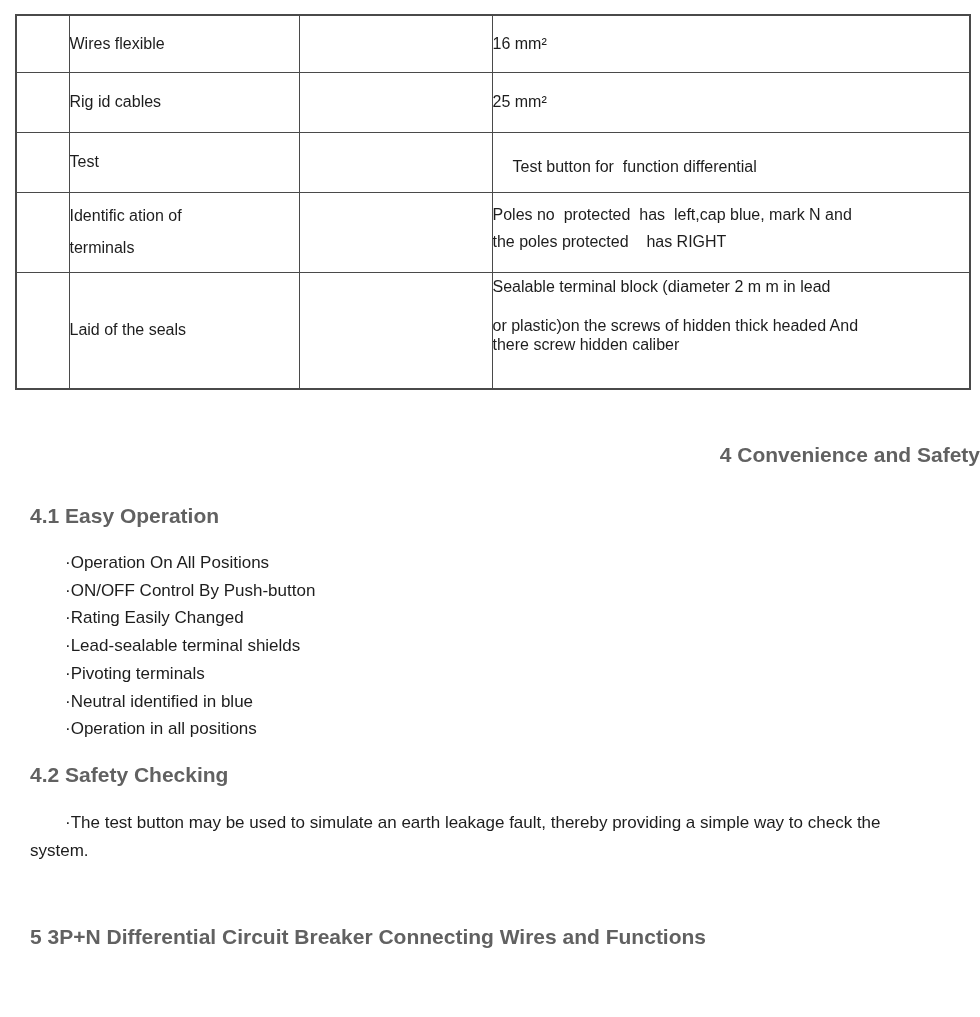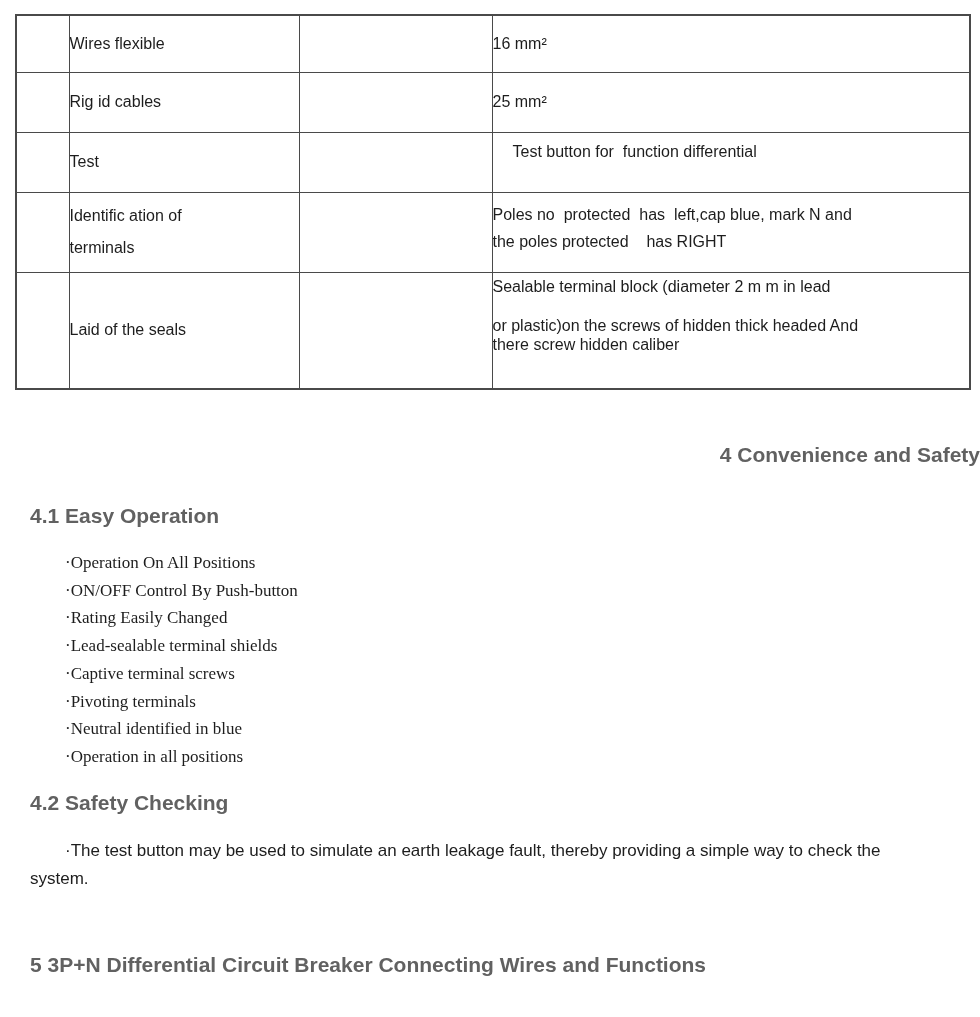--- a/index.html
+++ b/index.html
@@ -38,21 +38,21 @@
   tr.r1 { height: 57px; }
   tr.r2 { height: 60px; }
   tr.r3 { height: 60px; }
   tr.r4 { height: 80px; }
   tr.r5 { height: 117px; }
 
   td.lab { padding-left: 10px; vertical-align: middle; }
   td.val { padding-left: 14px; vertical-align: middle; }
 
   tr.r3 td.lab { }
-  tr.r3 td.val { vertical-align: top; padding-top: 9px; padding-left: 20px; }
+  tr.r3 td.val { vertical-align: top; padding-top: 24px; padding-left: 20px; }
   tr.r4 td.lab { line-height: 32px; }
   tr.r4 td.val { vertical-align: top; padding-top: 8px; line-height: 27px; }
   tr.r5 td.val { vertical-align: top; padding-top: 4px; line-height: 19.5px; }
 
   
   .h {
     font-size: 21px;
     font-weight: bold;
     color: #616161;
     line-height: 24px;
@@ -61,21 +61,20 @@
   #h4  { margin-top: 53px; text-align: right; }
   #h41 { margin-top: 37px; }
   #h42 { margin-top: 20px; }
   #h5  { margin-top: 60px; }
 
   
   ul.features {
     list-style: none;
     margin: 21px 0 0 65px;
     padding: 0;
-    font-family: Liberation Serif, serif;
   }
   ul.features li {
     font-size: 17px;
     line-height: 27.7px;
     color: #1d1d1d;
   }
 
   
   p.para {
     margin: 22px 40px 0 30px;
@@ -137,21 +136,20 @@
 
 <div class="h" id="h4">4 Convenience and Safety</div>
 
 <div class="h" id="h41">4.1 Easy Operation</div>
 
 <ul class="features">
   <li>·Operation On All Positions</li>
   <li>·ON/OFF Control By Push-button</li>
   <li>·Rating Easily Changed</li>
   <li>·Lead-sealable terminal shields</li>
-  <li>·Captive terminal screws</li>
   <li>·Pivoting terminals</li>
   <li>·Neutral identified in blue</li>
   <li>·Operation in all positions</li>
 </ul>
 
 <div class="h" id="h42">4.2 Safety Checking</div>
 
 <p class="para">·The test button may be used to simulate an earth leakage fault, thereby providing a simple way to check the
 system.</p>
 

